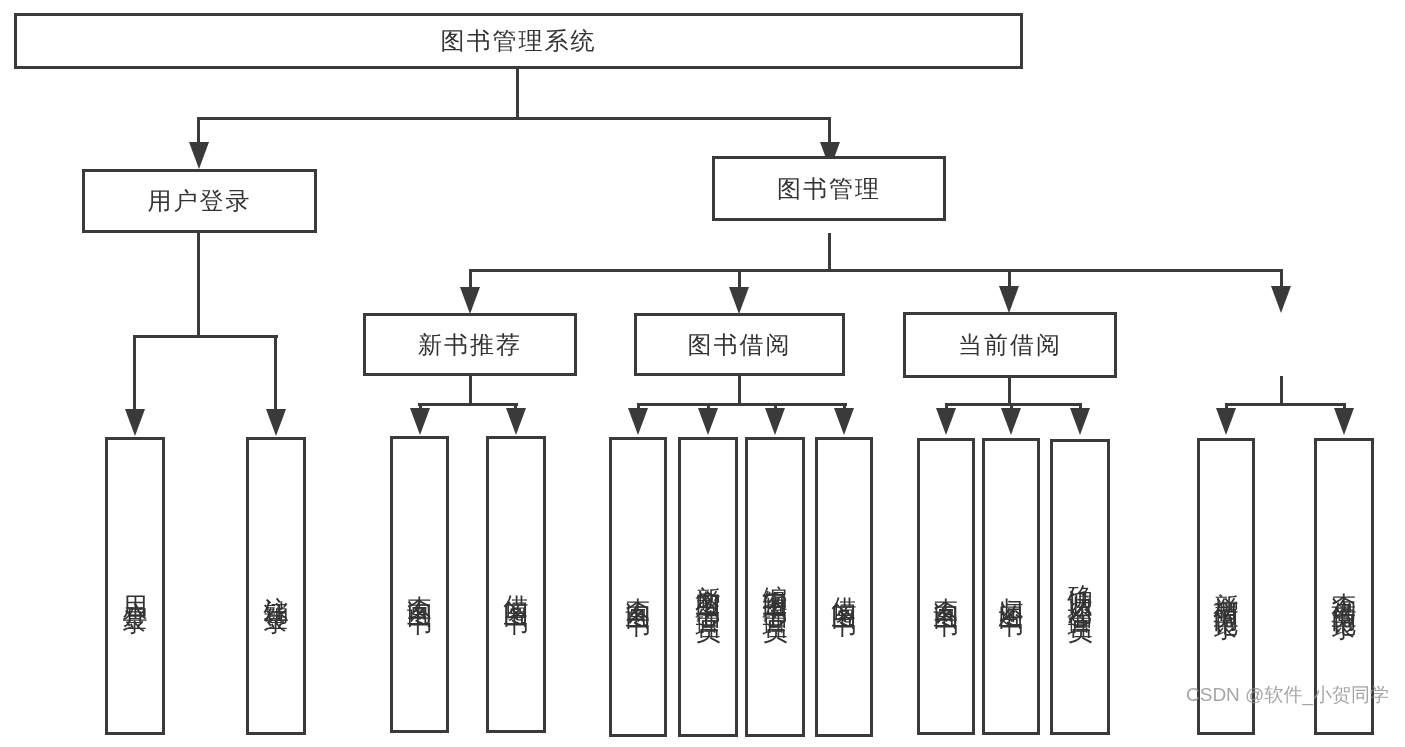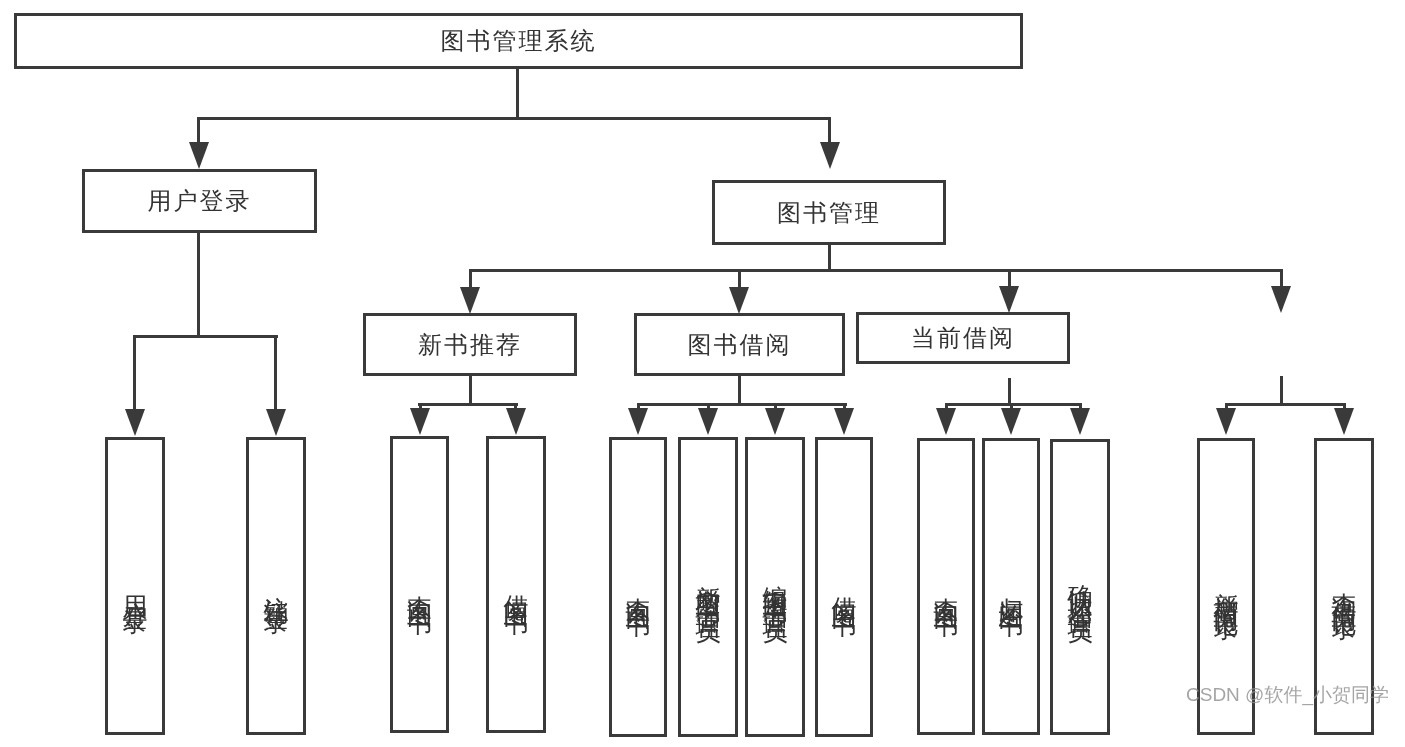--- a/index.html
+++ b/index.html
@@ -123,25 +123,25 @@
   <div class="line" style="left:1280px;top:376px;width:3px;height:29px"></div>
   <div class="line" style="left:1225px;top:403px;width:121px;height:3px"></div>
   <div class="line" style="left:1225px;top:403px;width:3px;height:8px"></div>
   <div class="arrow" style="left:1216px;top:408px"></div>
   <div class="line" style="left:1343px;top:403px;width:3px;height:8px"></div>
   <div class="arrow" style="left:1334px;top:408px"></div>
 
   <div class="box hbox" style="left:14px;top:13px;width:1009px;height:56px">图书管理系统</div>
 
   <div class="box hbox" style="left:82px;top:169px;width:235px;height:64px">用户登录</div>
-  <div class="box hbox" style="left:712px;top:180px;width:234px;height:65px">图书管理</div>
+  <div class="box hbox" style="left:712px;top:156px;width:234px;height:65px">图书管理</div>
 
   <div class="box hbox" style="left:363px;top:313px;width:214px;height:63px">新书推荐</div>
   <div class="box hbox" style="left:634px;top:313px;width:211px;height:63px">图书借阅</div>
-  <div class="box hbox" style="left:856px;top:312px;width:214px;height:52px">当前借阅</div>
+  <div class="box hbox" style="left:903px;top:312px;width:214px;height:66px">当前借阅</div>
 
   <div class="box vbox" style="left:105px;top:437px;width:60px;height:298px">用户登录</div>
   <div class="box vbox" style="left:246px;top:437px;width:60px;height:298px">注销登录</div>
 
   <div class="box vbox" style="left:390px;top:436px;width:59px;height:297px">查询图书</div>
   <div class="box vbox" style="left:486px;top:436px;width:60px;height:297px">借阅图书</div>
 
   <div class="box vbox" style="left:609px;top:437px;width:58px;height:300px">查询图书</div>
   <div class="box vbox" style="left:678px;top:437px;width:60px;height:300px">新增图书（管理员）</div>
   <div class="box vbox" style="left:745px;top:437px;width:60px;height:300px">编辑图书（管理员）</div>

